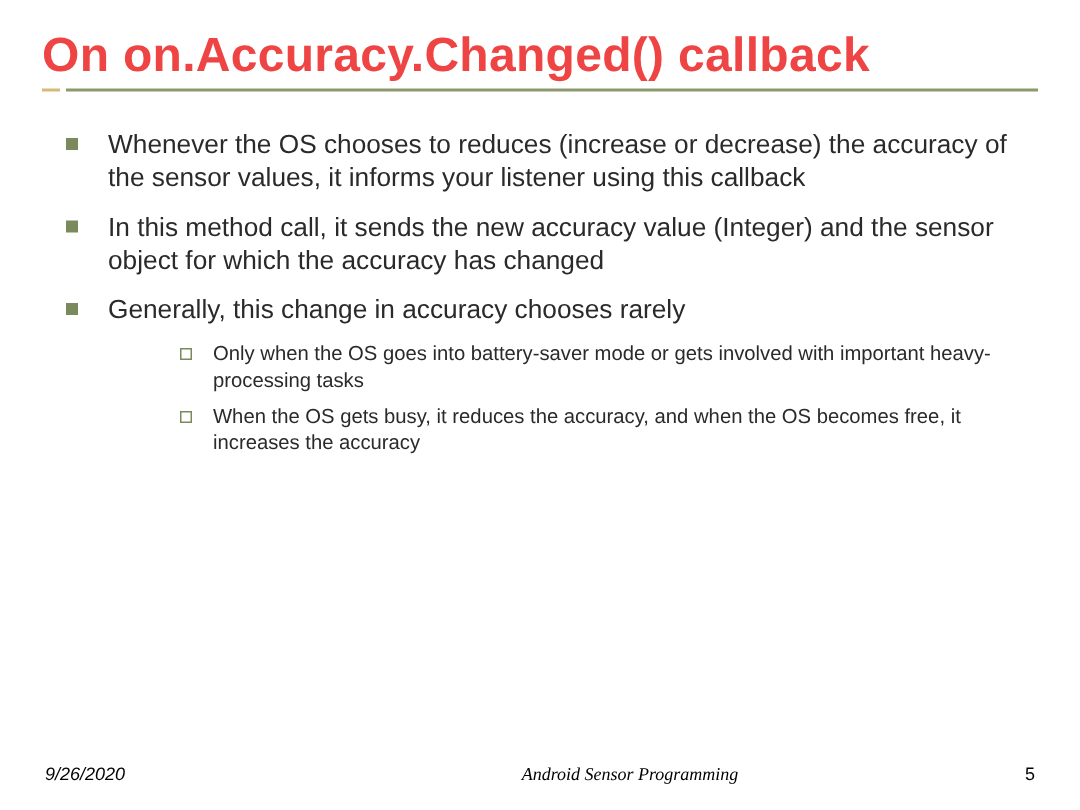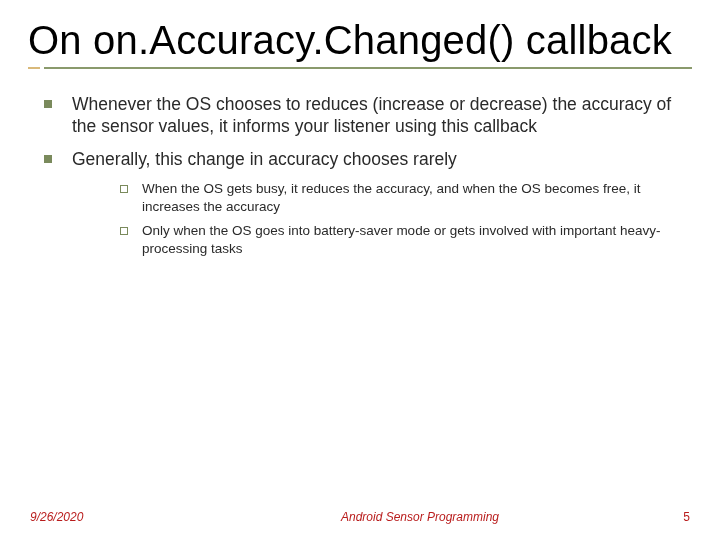--- a/index.html
+++ b/index.html
@@ -7,23 +7,23 @@
   body {
     background: #ffffff;
     font-family: Arial, Helvetica, sans-serif;
     color: #2a2a2a;
     position: relative;
   }
   .title-wrap {
     padding: 18px 28px 6px 28px;
   }
   .title {
-    font-size: 40px;
-    font-weight: 400;
-    color: #000000;
+    font-size: 32px;
+    font-weight: 700;
+    color: #ef4444;
     letter-spacing: 0.2px;
   }
   .title-underline {
     margin-top: 4px;
     height: 2px;
     background: linear-gradient(to right,
       #d9b97a 0, #d9b97a 12px,
       transparent 12px, transparent 16px,
       #8a9a6c 16px, #8a9a6c 100%);
   }
@@ -74,41 +74,42 @@
   }
   .footer {
     position: absolute;
     bottom: 16px;
     left: 0;
     width: 100%;
     display: flex;
     align-items: flex-start;
     padding: 0 30px;
     font-size: 12px;
-    color: #b91c1c;
+    color: #000000;
   }
   .footer .date  { flex: 0 0 auto; width: 180px; text-align: left; font-style: italic;}
-  .footer .ftitle{ flex: 1 1 auto; text-align: center; font-style: italic;}
+  .footer .ftitle{ flex: 1 1 auto; text-align: center; font-style: italic; font-family: Liberation Serif, serif;}
   .footer .page  { flex: 0 0 auto; width: 60px; text-align: right; }
 </style>
 </head>
 <body>
 
 <div class="title-wrap">
   <div class="title">On on.Accuracy.Changed() callback</div>
   <div class="title-underline"></div>
 </div>
 
 <div class="content">
   <ul class="bullets">
     <li><span>Whenever the OS chooses to reduces (increase or decrease) the accuracy of the sensor values, it informs your listener using this callback</span></li>
+    <li><span>In this method call, it sends the new accuracy value (Integer) and the sensor object for which the accuracy has changed</span></li>
     <li><span>Generally, this change in accuracy chooses rarely</span>
       <ul class="sub">
+        <li><span>Only when the OS goes into battery-saver mode or gets involved with important heavy-processing tasks</span></li>
         <li><span>When the OS gets busy, it reduces the accuracy, and when the OS becomes free, it increases the accuracy</span></li>
-        <li><span>Only when the OS goes into battery-saver mode or gets involved with important heavy-processing tasks</span></li>
       </ul>
     </li>
   </ul>
 </div>
 
 <div class="footer">
   <div class="date">9/26/2020</div>
   <div class="ftitle">Android Sensor Programming</div>
   <div class="page">5</div>
 </div>

